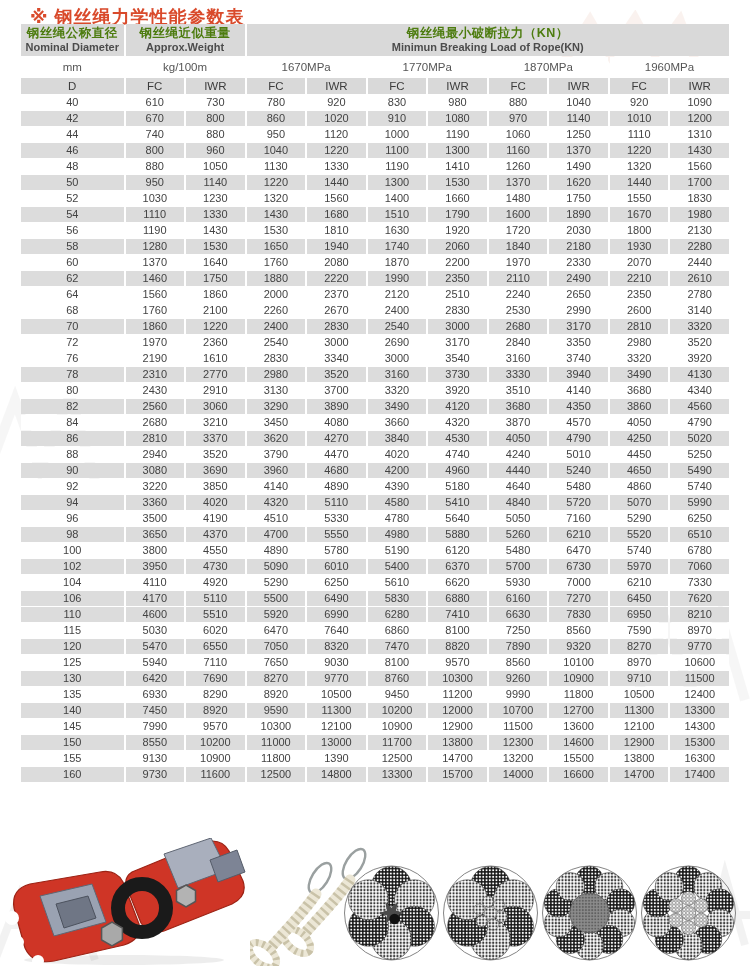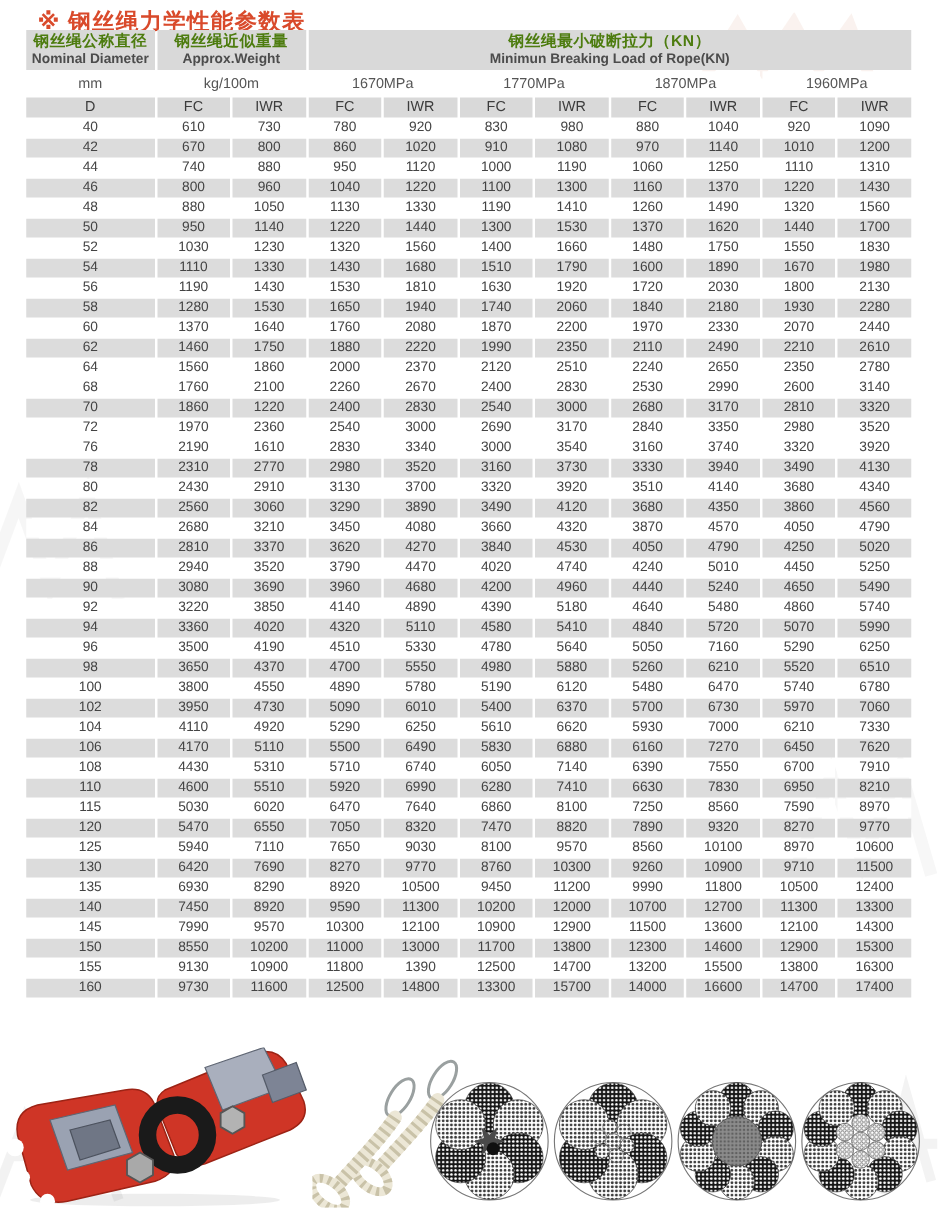--- a/index.html
+++ b/index.html
@@ -550,33 +550,20 @@
         <td>4170</td>
         <td>5110</td>
         <td>5500</td>
         <td>6490</td>
         <td>5830</td>
         <td>6880</td>
         <td>6160</td>
         <td>7270</td>
         <td>6450</td>
         <td>7620</td>
-      </tr>
-      <tr>
-        <td>108</td>
-        <td>4430</td>
-        <td>5310</td>
-        <td>5710</td>
-        <td>6740</td>
-        <td>6050</td>
-        <td>7140</td>
-        <td>6390</td>
-        <td>7550</td>
-        <td>6700</td>
-        <td>7910</td>
       </tr>
       <tr class="stripe">
         <td>110</td>
         <td>4600</td>
         <td>5510</td>
         <td>5920</td>
         <td>6990</td>
         <td>6280</td>
         <td>7410</td>
         <td>6630</td>

